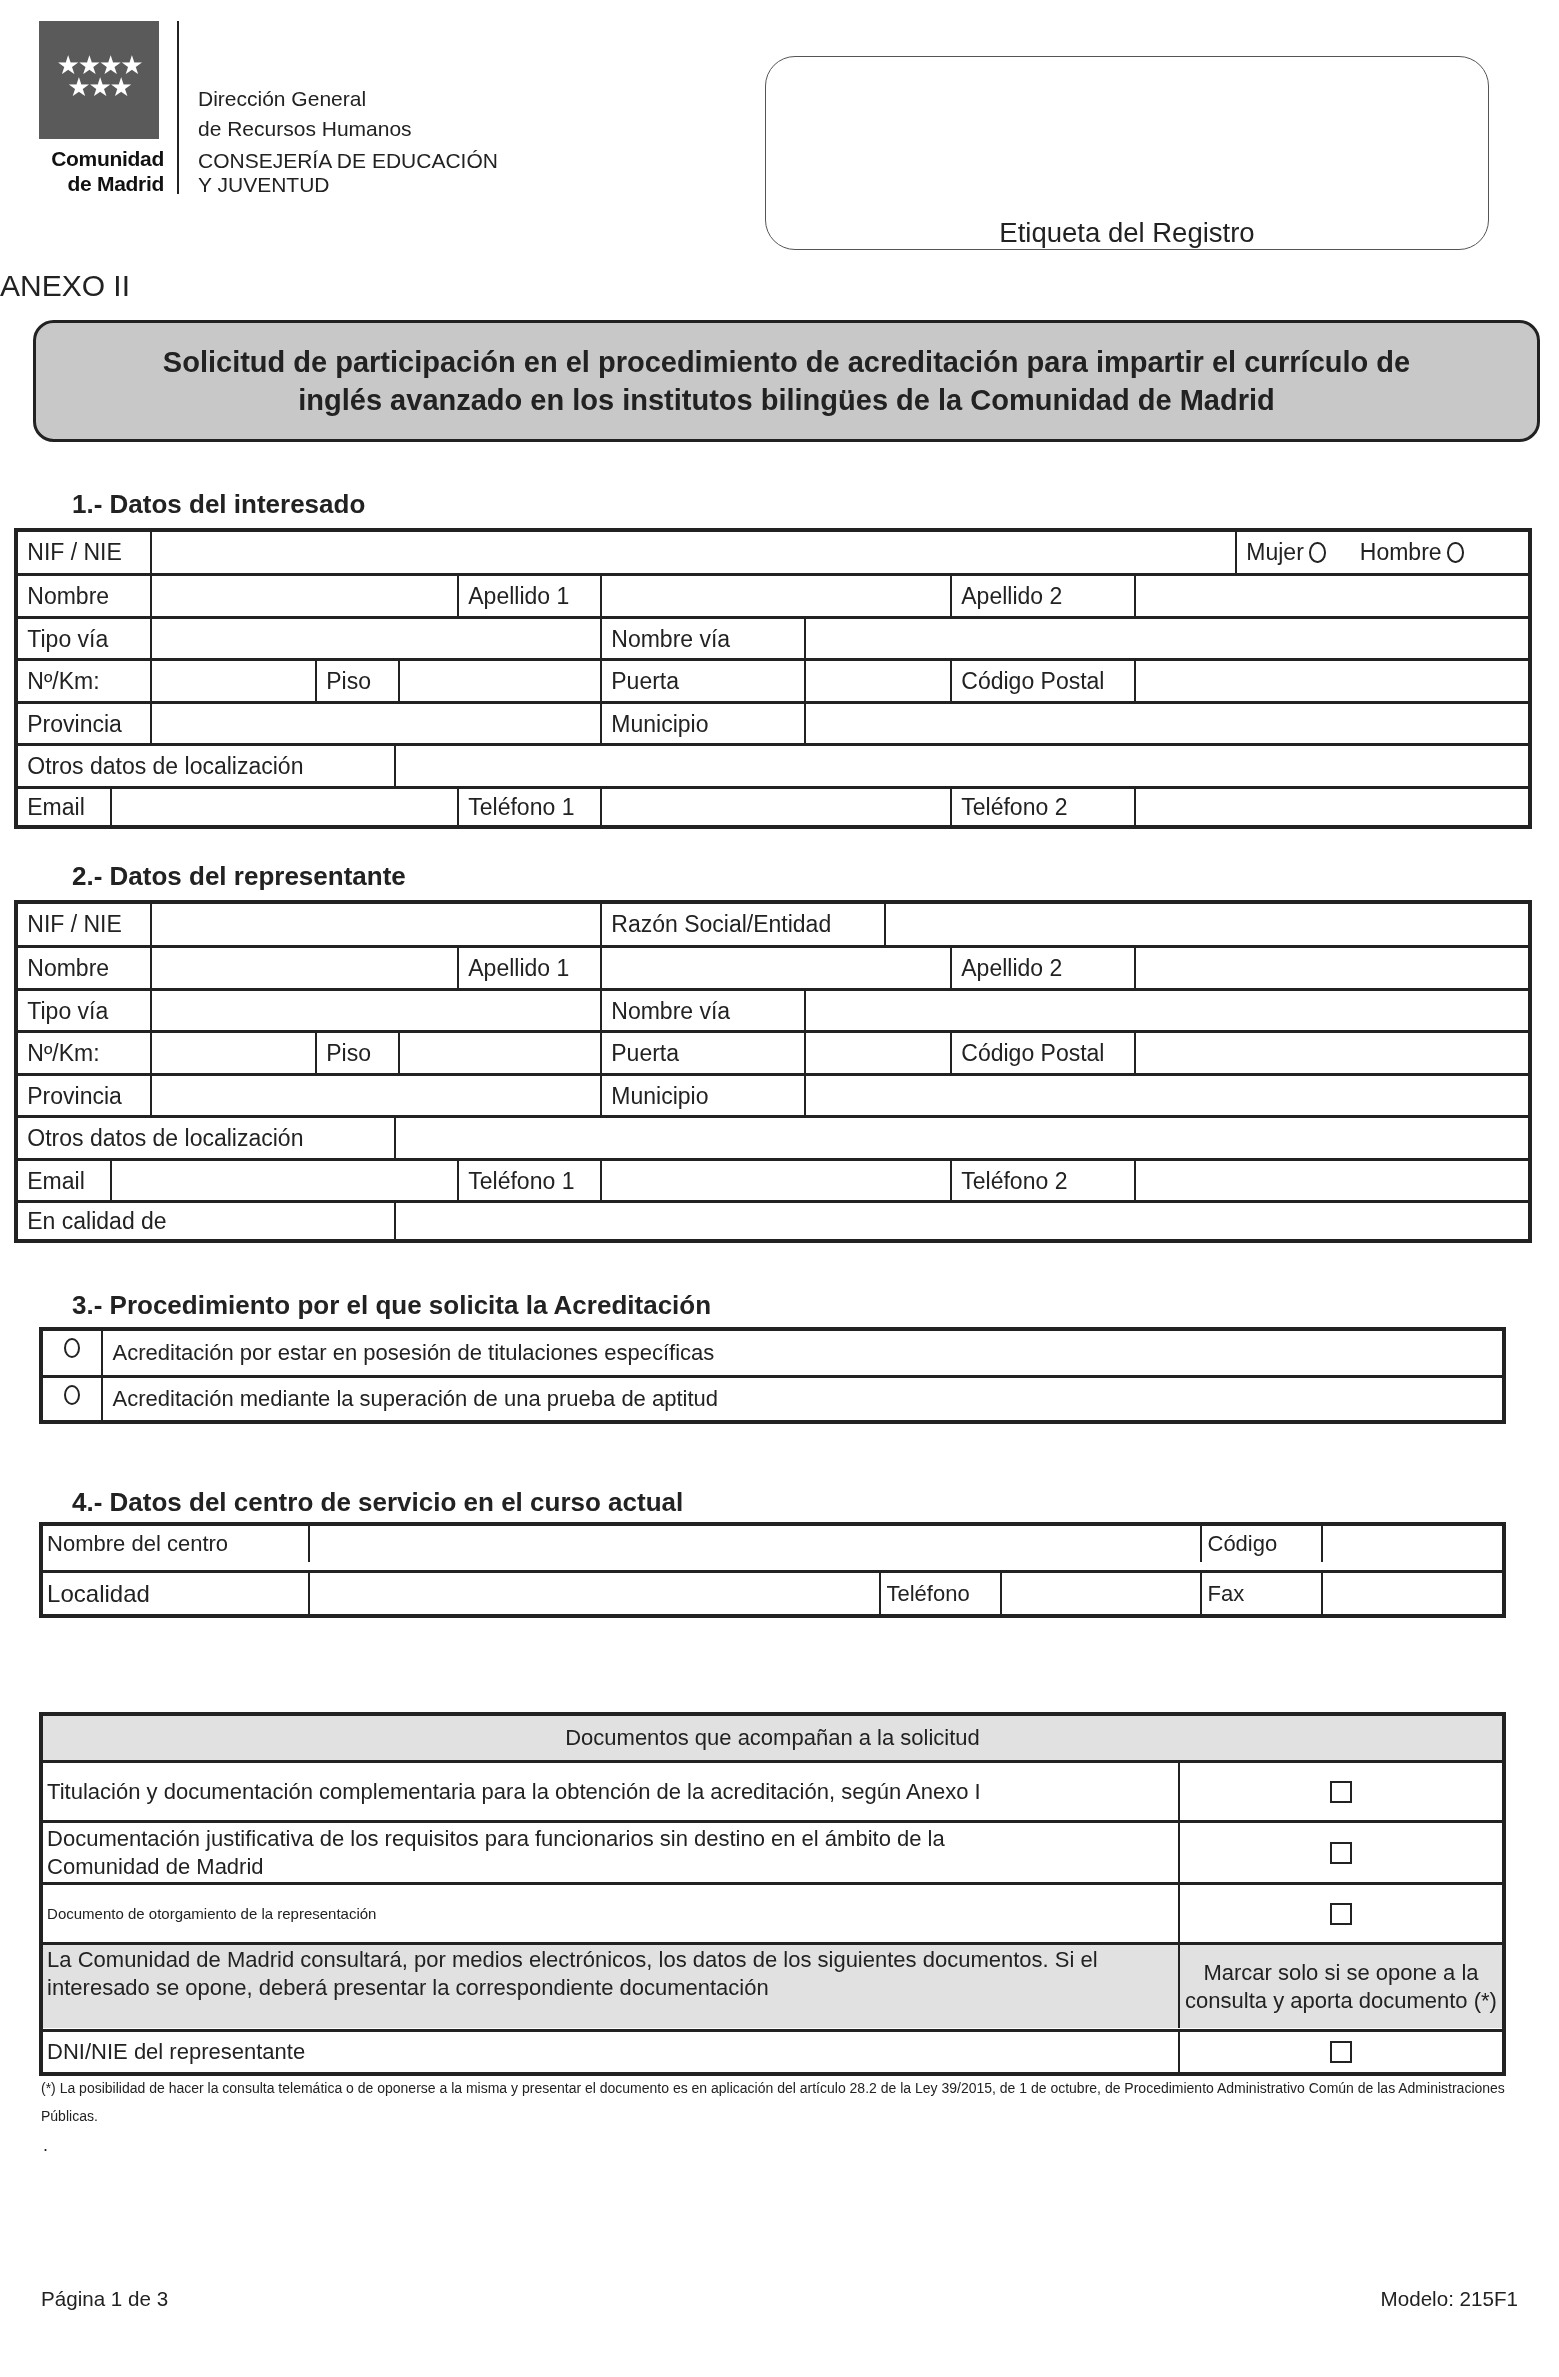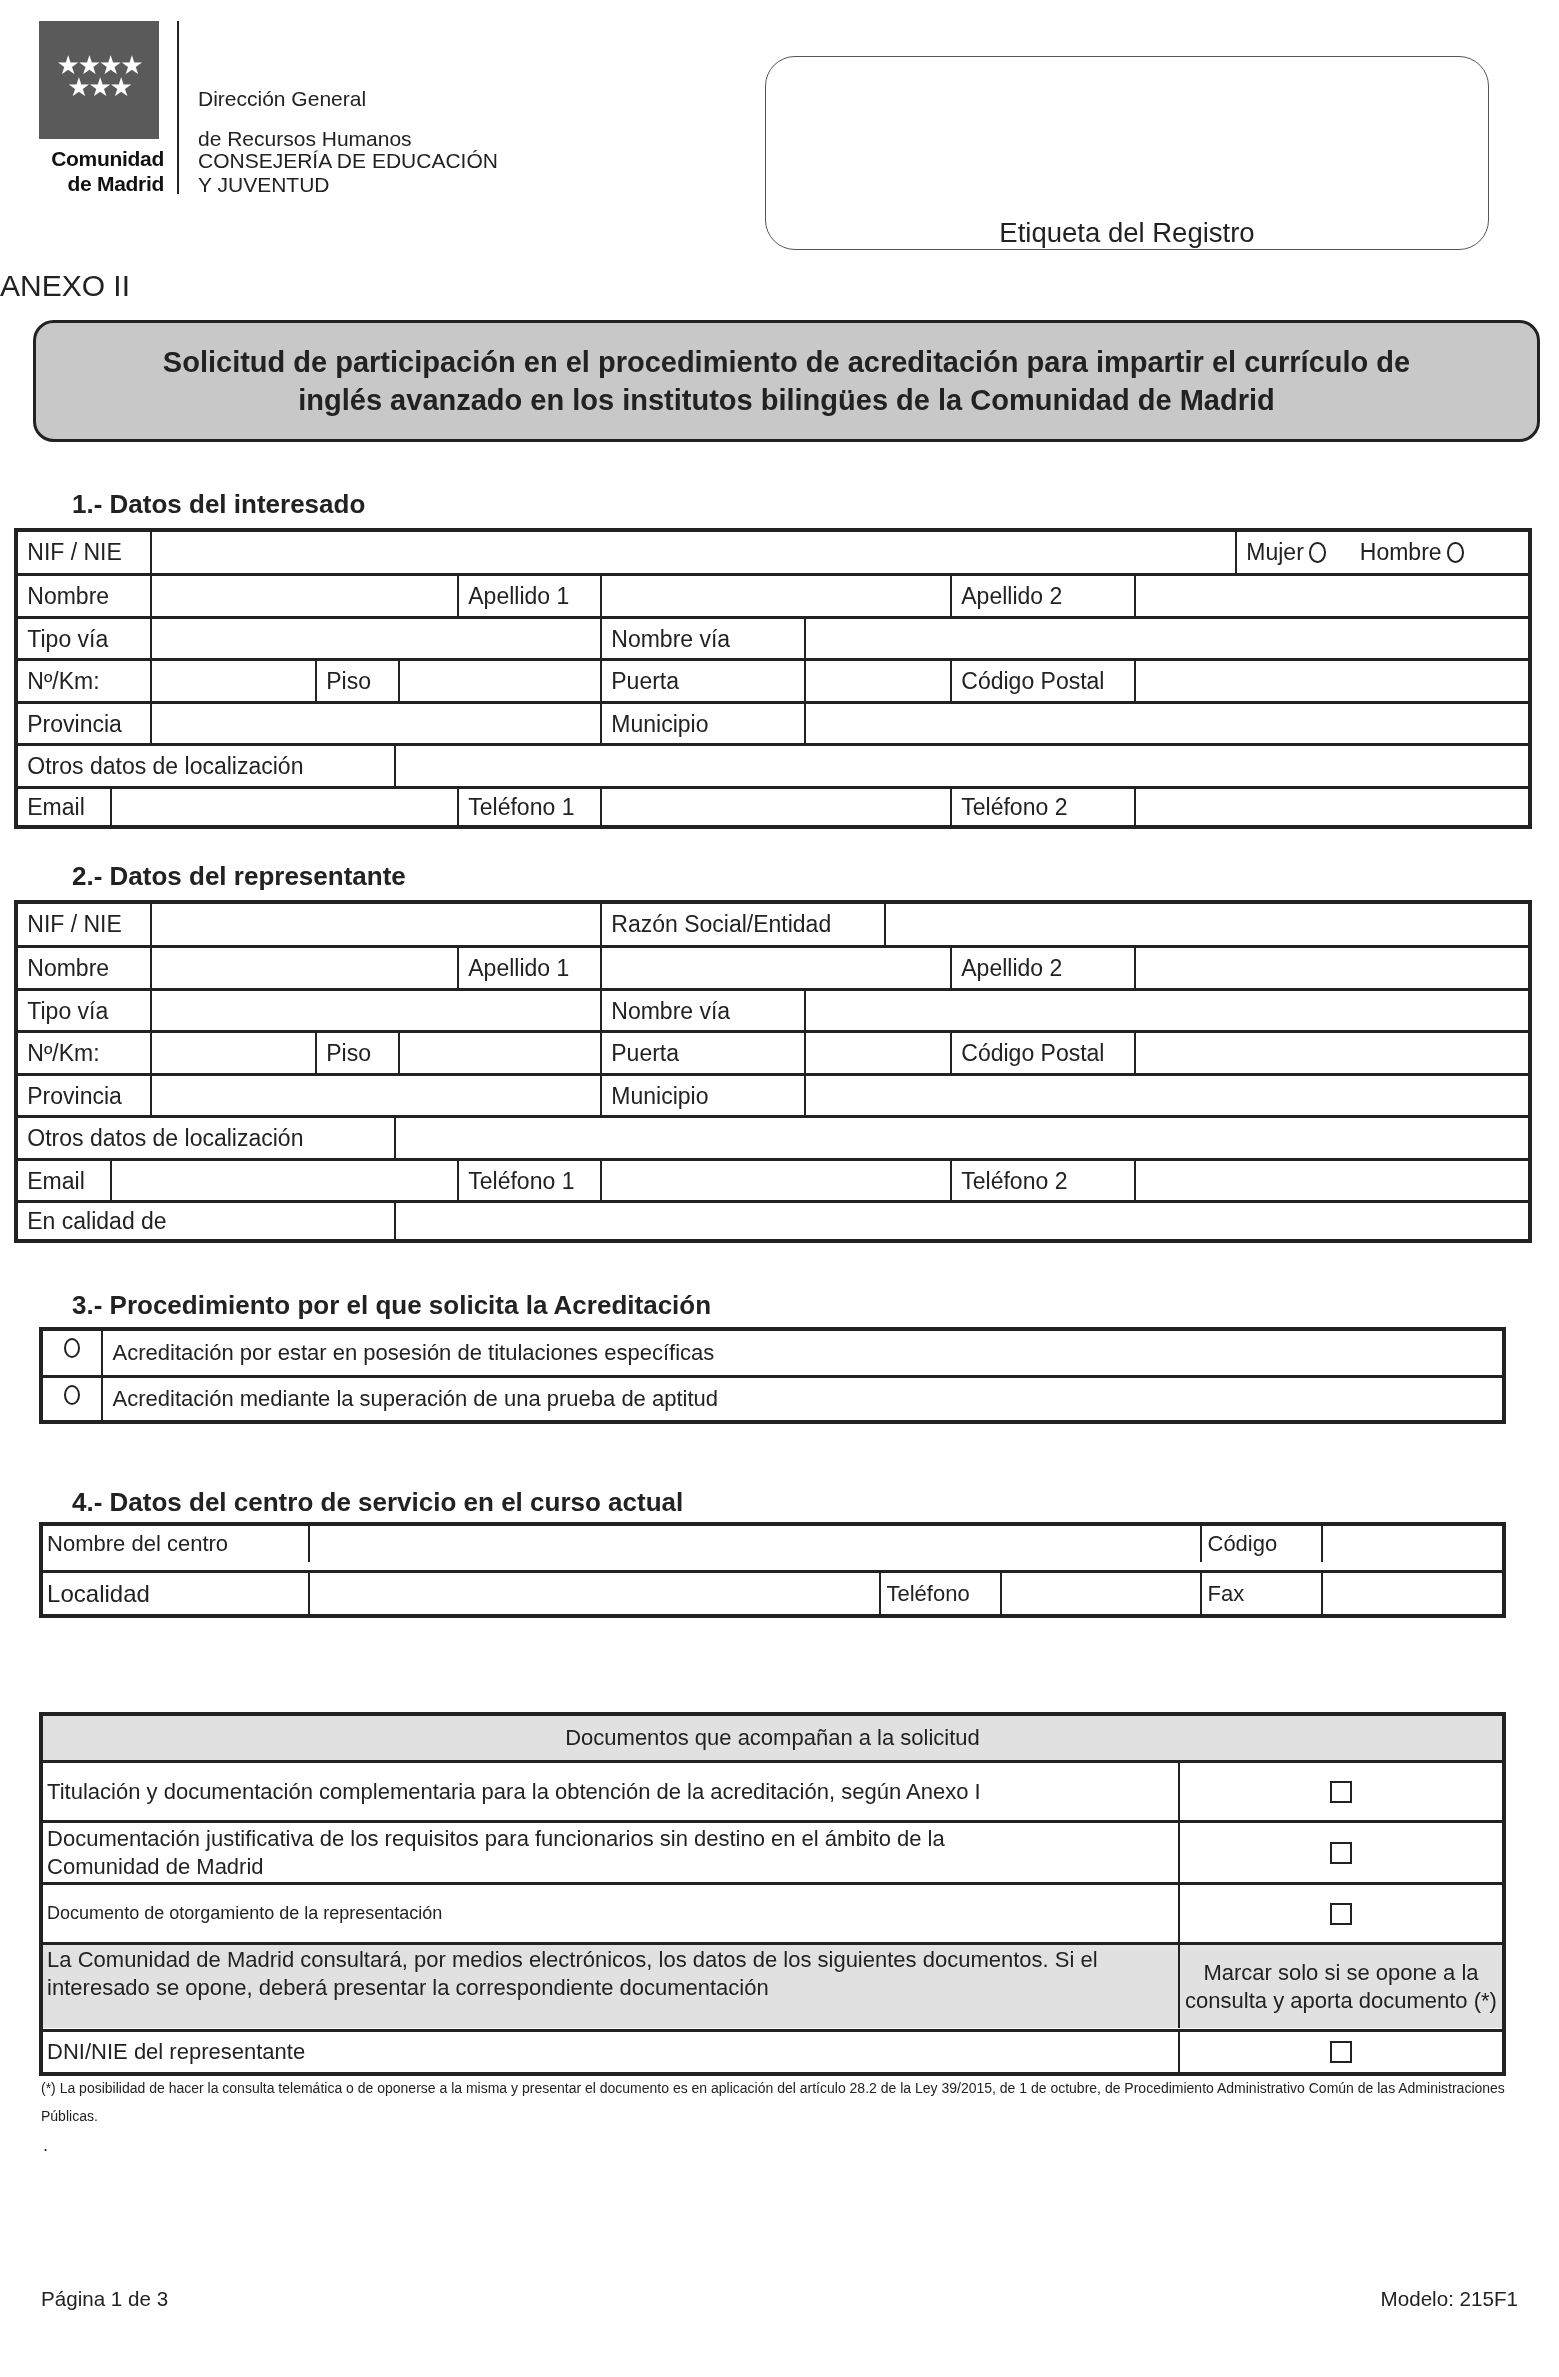--- a/index.html
+++ b/index.html
@@ -48,21 +48,21 @@
 <div class="abs logo-stars">
   <div>★★★★</div>
   <div>★★★</div>
 </div>
 <div class="abs logo-name">
   <div>Comunidad</div>
   <div>de Madrid</div>
 </div>
 <div class="abs header-divider"></div>
 <div class="abs dept-text" style="top:86px">Dirección General</div>
-<div class="abs dept-text" style="top:126px">de Recursos Humanos</div>
+<div class="abs dept-text" style="top:116px">de Recursos Humanos</div>
 <div class="abs dept-text" style="top:148px">CONSEJERÍA DE EDUCACIÓN</div>
 <div class="abs dept-text" style="top:172px">Y JUVENTUD</div>
 
 <div class="abs registro-box">
   <span>Etiqueta del Registro</span>
 </div>
 
 <div class="abs anexo">ANEXO II</div>
 
 <div class="abs title-box">
@@ -239,21 +239,21 @@
       <span class="checkbox"></span>
     </div>
   </div>
   <div class="row" style="top:104px; height:62px;">
     <div class="cell wrap" style="left:0; width:1056px; padding-left:4.1px; font-size:22px; padding-right:99px;">Documentación justificativa de los requisitos para funcionarios sin destino en el ámbito de la Comunidad de Madrid</div>
     <div class="cell bl center" style="left:1135px; right:0;">
       <span class="checkbox"></span>
     </div>
   </div>
   <div class="row" style="top:166px; height:60px;">
-    <div class="cell" style="left:0; width:916px; padding-left:4.1px; font-size:18px;">Documento de otorgamiento de la representación</div>
+    <div class="cell" style="left:0; width:916px; padding-left:4.1px; font-size:15px;">Documento de otorgamiento de la representación</div>
     <div class="cell bl center" style="left:1135px; right:0;">
       <span class="checkbox"></span>
     </div>
   </div>
   <div class="row shaded" style="top:226px; height:86px;">
     <div class="cell wrap" style="left:0; width:1135px; padding-left:4.1px; font-size:22px; align-items:flex-start; padding-top:1.4px; padding-right:41px;">La Comunidad de Madrid consultará, por medios electrónicos, los datos de los siguientes documentos. Si el interesado se opone, deberá presentar la correspondiente documentación</div>
     <div class="cell bl center wrap" style="left:1135px; right:0; font-size:22px; padding:0 4.1px;">Marcar solo si se opone a la consulta y aporta documento (*)</div>
   </div>
   <div class="row" style="top:313px; bottom:0;">
     <div class="cell" style="left:0; width:1135px; padding-left:4.1px; font-size:22px;">DNI/NIE del representante</div>

